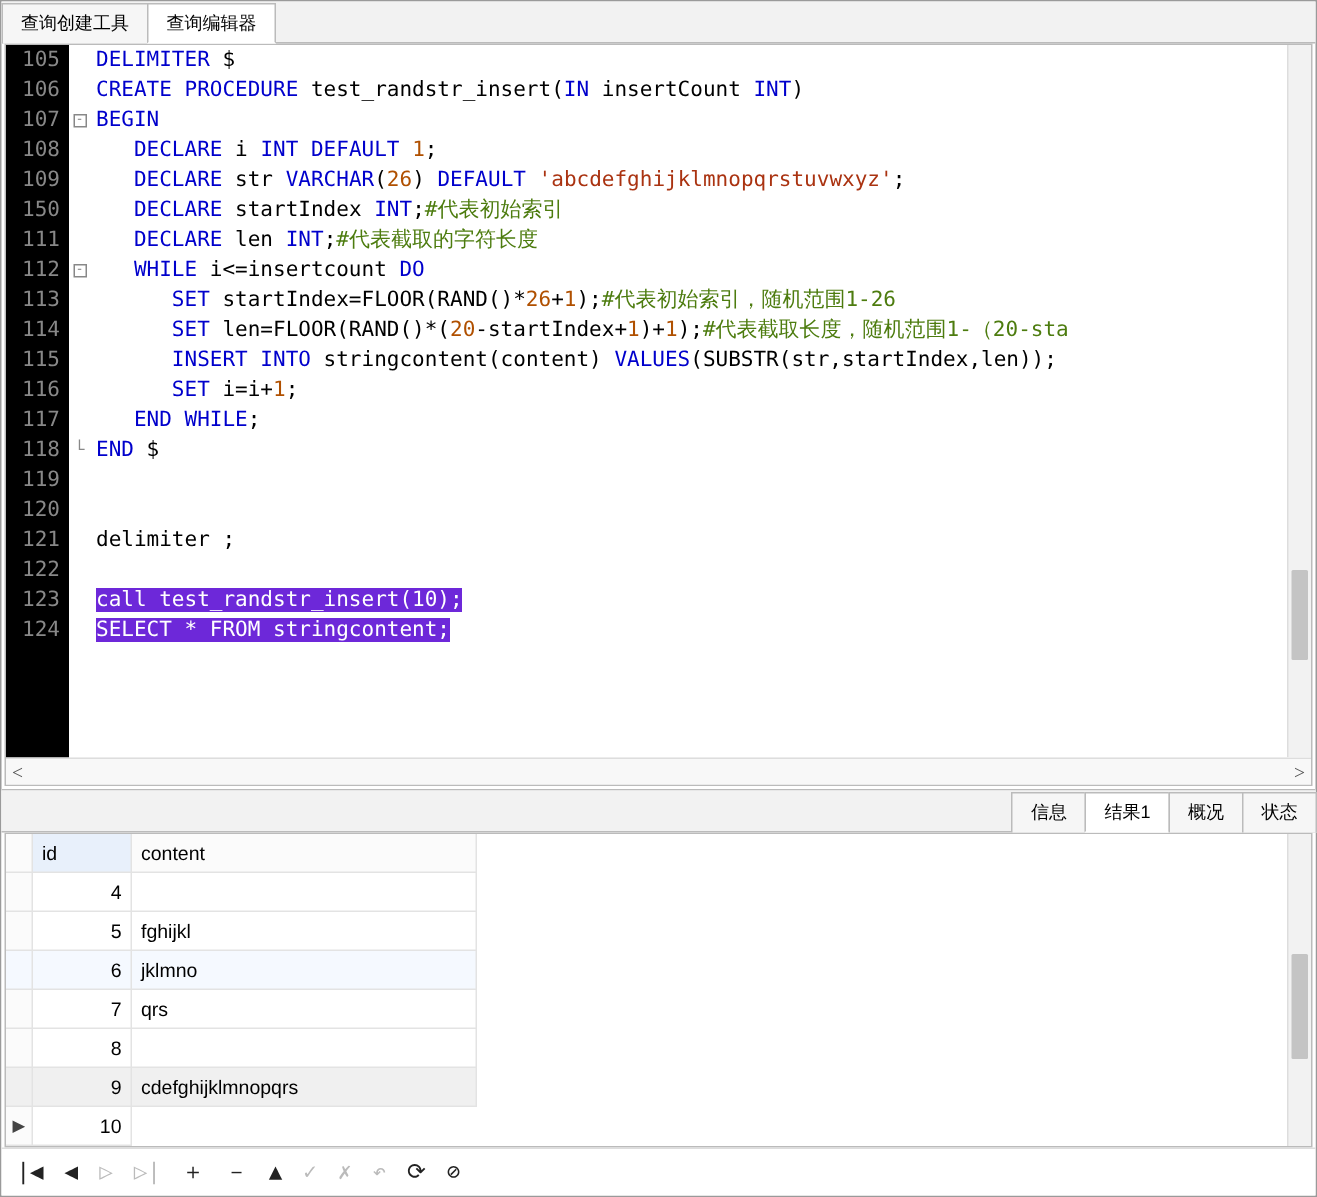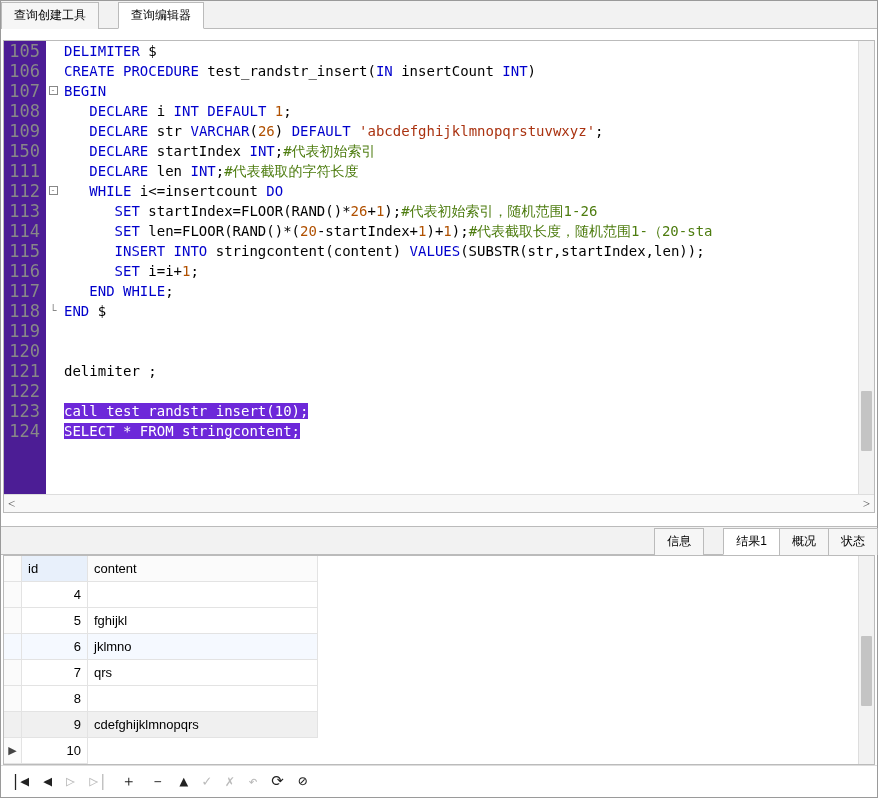--- a/index.html
+++ b/index.html
@@ -1,23 +1,23 @@
 <!DOCTYPE html>
 <html><head>
 <meta charset="utf-8">
 <style>
 * { margin:0; padding:0; box-sizing:border-box; }
 body { font-family:"Microsoft YaHei","Segoe UI",Tahoma,sans-serif; font-size:13px; background:#fff; color:#000; }
-.win { width:878px; height:798px; border:1px solid #9a9a9a; display:flex; flex-direction:column; background:#fff;gap:11px; }
+.win { width:878px; height:798px; border:1px solid #9a9a9a; display:flex; flex-direction:column; background:#fff; }
 .tabbar { display:flex; background:#f2f2f2; border-bottom:1px solid #bbb; }
 .tab { padding:4px 12px; border:1px solid #bbb; border-bottom:none; background:#f6f6f6; font-size:12px; cursor:pointer; position:relative; top:1px; margin-right:-1px; }
-.tab.active { background:#fff; border-bottom:1px solid #fff;margin-left:20px; }
+.tab.active { background:#fff; border-bottom:1px solid #fff; }
 .editor-wrap { flex:1 1 auto; display:flex; flex-direction:column; min-height:0; border:1px solid #bbb; margin:0 2px 2px 2px; }
 .editor-scroll { display:flex; overflow:hidden; flex:1 1 auto; position:relative; }
-.gutter { width:42px; background:#4c1d95; border-right:none; font-family:Consolas,Menlo,monospace; font-size:17px; color:#888; text-align:right; padding-right:6px; line-height:20px; user-select:none; }
+.gutter { width:42px; background:#000000; border-right:none; font-family:Consolas,Menlo,monospace; font-size:14px; color:#888; text-align:right; padding-right:6px; line-height:20px; user-select:none; }
 .fold { width:14px; font-family:Consolas,monospace; font-size:11px; color:#888; line-height:20px; text-align:center; user-select:none; position:relative; }
 .foldbox { display:inline-block; width:9px; height:9px; border:1px solid #888; line-height:7px; font-size:9px; text-align:center; vertical-align:1px; }
 .code { flex:1; font-family:Consolas,Menlo,monospace; font-size:14px; line-height:20px; white-space:pre; padding-left:4px; overflow:hidden; }
 .tok-kw { color:#0000cc; }
 .tok-fn { color:#000; }
 .tok-num { color:#b05000; }
 .tok-str { color:#aa3311; }
 .tok-cmt { color:#4d7c0f; }
 .sel { background:#6d28d9; color:#fff; }
 .sel .tok-kw,.sel .tok-num,.sel .tok-fn,.sel .tok-str,.sel .tok-cmt{ color:#fff; }

